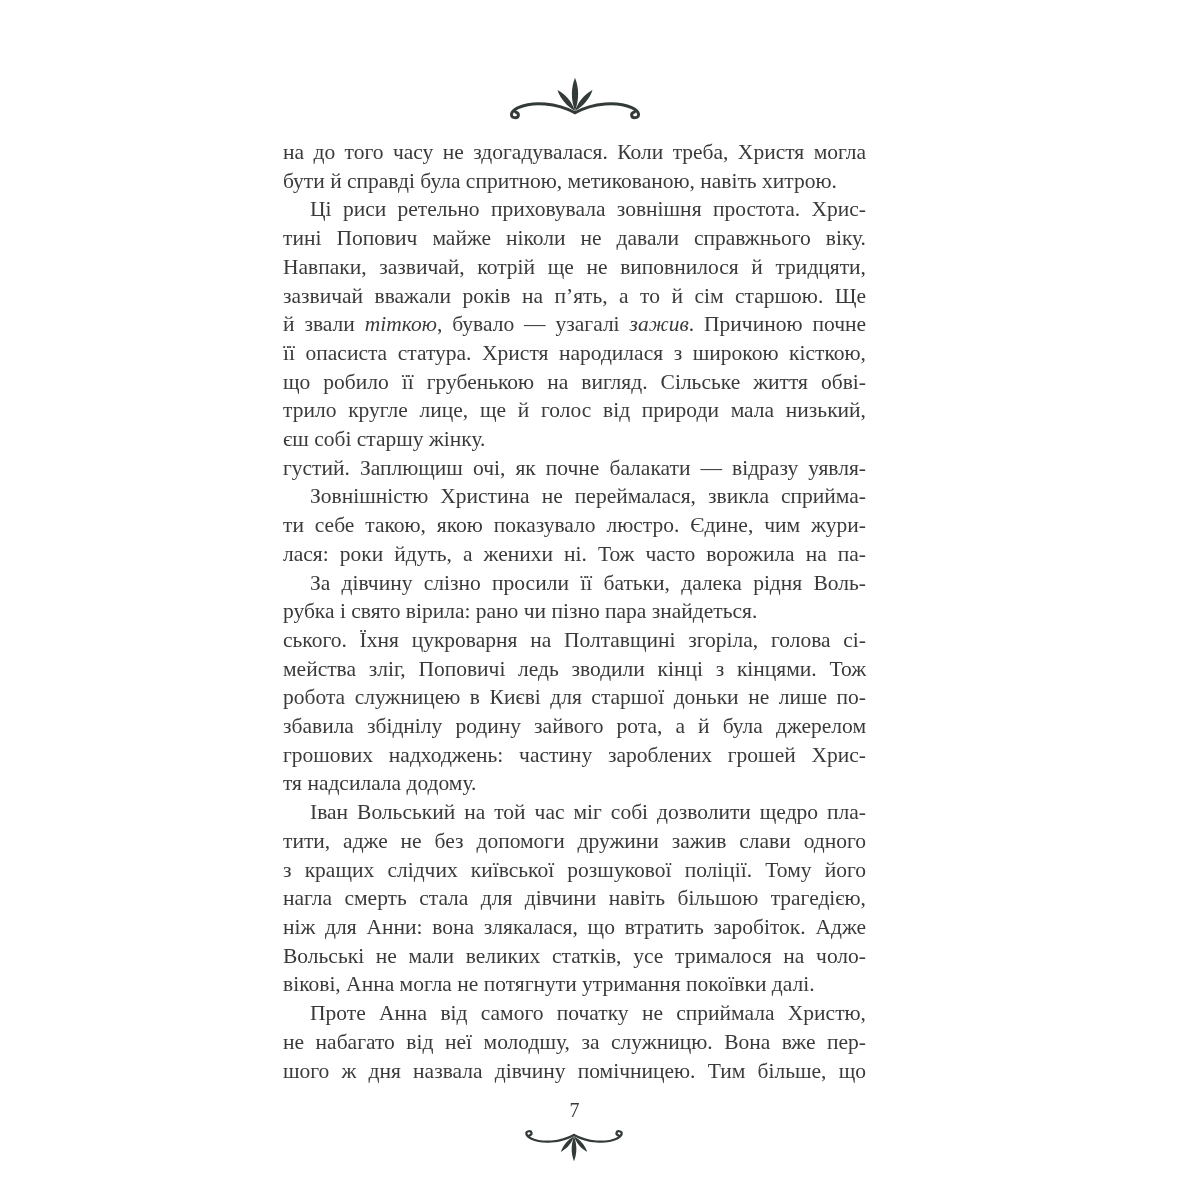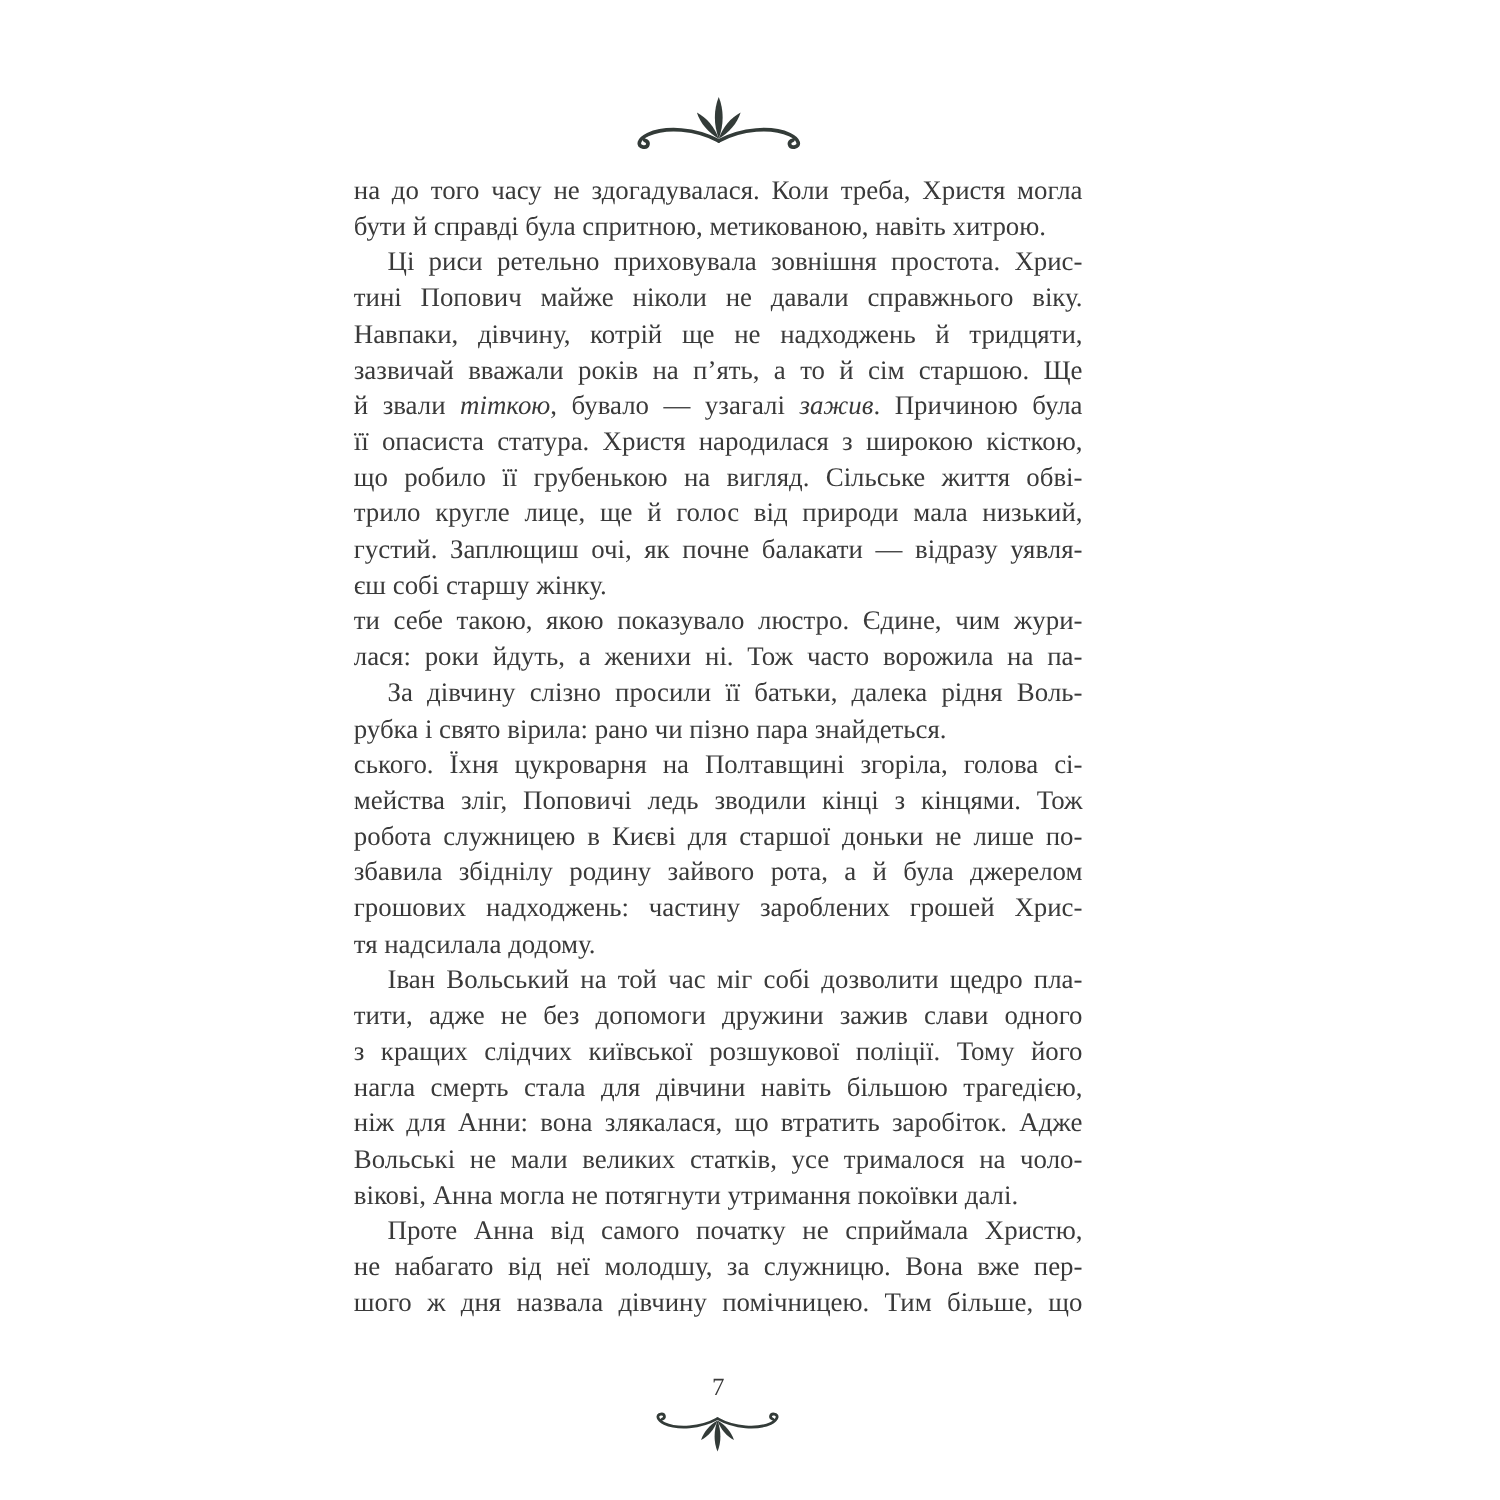--- a/index.html
+++ b/index.html
@@ -58,28 +58,29 @@
       <path d="M80 42 C 60 31, 34 29.5, 18.5 36.5 C 10 40.5, 9 46.5, 14.5 47.3 C 19 48, 20.5 42.8, 15.8 41.3" fill="none" stroke-width="3.2" stroke-linecap="round" stroke="#333b38"></path>
       <path d="M80 42 C 60 31, 34 29.5, 18.5 36.5 C 10 40.5, 9 46.5, 14.5 47.3 C 19 48, 20.5 42.8, 15.8 41.3" fill="none" stroke-width="3.2" stroke-linecap="round" transform="translate(160,0) scale(-1,1)" stroke="#333b38"></path>
     </svg>
   </div>
 
   <div class="textblock">
       <div class="line just"><span>на до того часу не здогадувалася. Коли треба, Христя могла</span></div>
       <div class="line"><span>бути й справді була спритною, метикованою, навіть хитрою.</span></div>
       <div class="line just indent"><span>Ці риси ретельно приховувала зовнішня простота. Хрис-</span></div>
       <div class="line just"><span>тині Попович майже ніколи не давали справжнього віку.</span></div>
-      <div class="line just"><span>Навпаки, дівчину, котрій ще не надходжень й тридцяти,</span></div>
+      <div class="line just"><span>Навпаки, зазвичай, котрій ще не виповнилося й тридцяти,</span></div>
       <div class="line just"><span>зазвичай вважали років на п’ять, а то й сім старшою. Ще</span></div>
-      <div class="line just"><span>й звали </span><i>тіткою</i><span>, бувало — узагалі </span><i>зажив</i><span>. Причиною була</span></div>
+      <div class="line just"><span>й звали </span><i>тіткою</i><span>, бувало — узагалі </span><i>зажив</i><span>. Причиною почне</span></div>
       <div class="line just"><span>її опасиста статура. Христя народилася з широкою кісткою,</span></div>
       <div class="line just"><span>що робило її грубенькою на вигляд. Сільське життя обві-</span></div>
       <div class="line just"><span>трило кругле лице, ще й голос від природи мала низький,</span></div>
+      <div class="line"><span>єш собі старшу жінку.</span></div>
       <div class="line just"><span>густий. Заплющиш очі, як почне балакати — відразу уявля-</span></div>
-      <div class="line"><span>єш собі старшу жінку.</span></div>
+      <div class="line just indent"><span>Зовнішністю Христина не переймалася, звикла сприйма-</span></div>
       <div class="line just"><span>ти себе такою, якою показувало люстро. Єдине, чим жури-</span></div>
       <div class="line just"><span>лася: роки йдуть, а женихи ні. Тож часто ворожила на па-</span></div>
       <div class="line just indent"><span>За дівчину слізно просили її батьки, далека рідня Воль-</span></div>
       <div class="line"><span>рубка і свято вірила: рано чи пізно пара знайдеться.</span></div>
       <div class="line just"><span>ського. Їхня цукроварня на Полтавщині згоріла, голова сі-</span></div>
       <div class="line just"><span>мейства зліг, Поповичі ледь зводили кінці з кінцями. Тож</span></div>
       <div class="line just"><span>робота служницею в Києві для старшої доньки не лише по-</span></div>
       <div class="line just"><span>збавила збіднілу родину зайвого рота, а й була джерелом</span></div>
       <div class="line just"><span>грошових надходжень: частину зароблених грошей Хрис-</span></div>
       <div class="line"><span>тя надсилала додому.</span></div>

